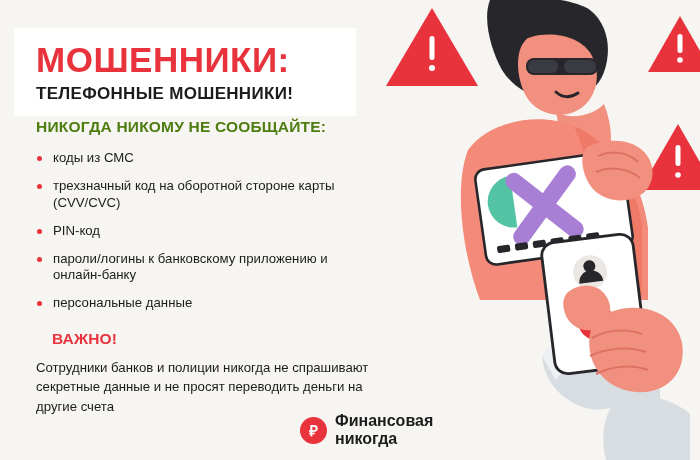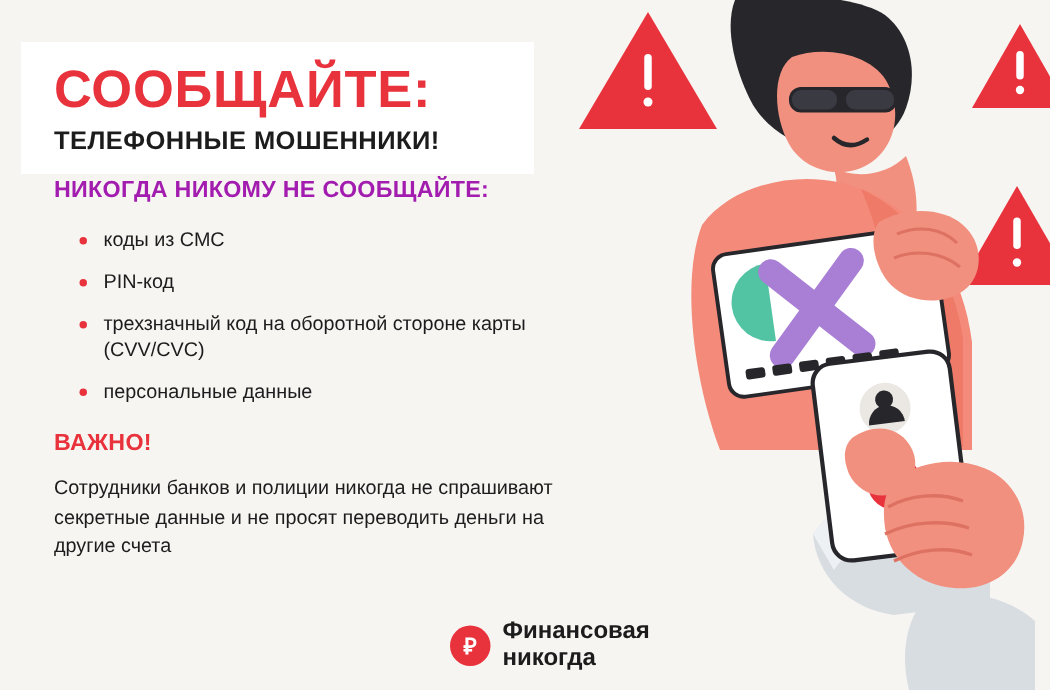--- a/index.html
+++ b/index.html
@@ -64,27 +64,27 @@
   .content {
     position: absolute;
     left: 36px;
     top: 118px;
     width: 340px;
     z-index: 6;
   }
   .section-title {
     font-size: 15.5px;
     font-weight: bold;
-    color: #a21caf;
+    color: #4d7c0f;
     letter-spacing: 0.2px;
     margin: 0 0 14px 0;
   }
   ul.bullets {
     list-style: none;
-    margin: 16px;
+    margin: 0;
     padding: 0;
   }
   ul.bullets li {
     position: relative;
     padding-left: 17px;
     margin-bottom: 11px;
     font-size: 13.2px;
     color: #1c1c1c;
     line-height: 1.28;
   }
@@ -95,21 +95,21 @@
     top: 6px;
     width: 5px;
     height: 5px;
     border-radius: 50%;
     background: #e8323c;
   }
   .important-title {
     font-size: 15.5px;
     font-weight: bold;
     color: #e8323c;
-    margin: 18px 0 10px 0;
+    margin: 18px 0 10px 16px;
     letter-spacing: 0.2px;
   }
   .important-body {
     font-size: 13.2px;
     color: #1c1c1c;
     line-height: 1.45;
     margin: 0;
     max-width: 340px;
   }
 
@@ -224,31 +224,32 @@
 
       <g>
         <path d="M226 148 C244 138 268 138 282 150 C296 162 296 184 282 194 C268 204 246 202 234 190 C224 180 218 158 226 148 Z" fill="#f2907f"></path>
         <path d="M238 156 C252 150 268 152 278 162" stroke="#de7262" stroke-width="2" fill="none"></path>
         <path d="M236 172 C250 166 268 168 280 178" stroke="#de7262" stroke-width="2" fill="none"></path>
       </g>
     </svg>
   </div>
 
   <div class="headline-band">
-    <div class="headline-main">СООБЩАЙТЕ:</div>
+    <div class="headline-main">МОШЕННИКИ:</div>
     <div class="headline-sub">ТЕЛЕФОННЫЕ МОШЕННИКИ!</div>
   </div>
 
   <div class="content">
     <div class="section-title">НИКОГДА НИКОМУ НЕ СООБЩАЙТЕ:</div>
 
     <ul class="bullets">
       <li>коды из СМС</li>
+      <li>трехзначный код на оборотной стороне карты (CVV/CVC)</li>
       <li>PIN-код</li>
-      <li>трехзначный код на оборотной стороне карты (CVV/CVC)</li>
+      <li>пароли/логины к банковскому приложению и онлайн-банку</li>
       <li>персональные данные</li>
     </ul>
 
     <div class="important-title">ВАЖНО!</div>
     <p class="important-body">Сотрудники банков и полиции никогда не спрашивают секретные данные и не просят переводить деньги на другие счета</p>
   </div>
 
   <div class="logo">
     <div class="logo-mark">₽</div>
     <div class="logo-text">

